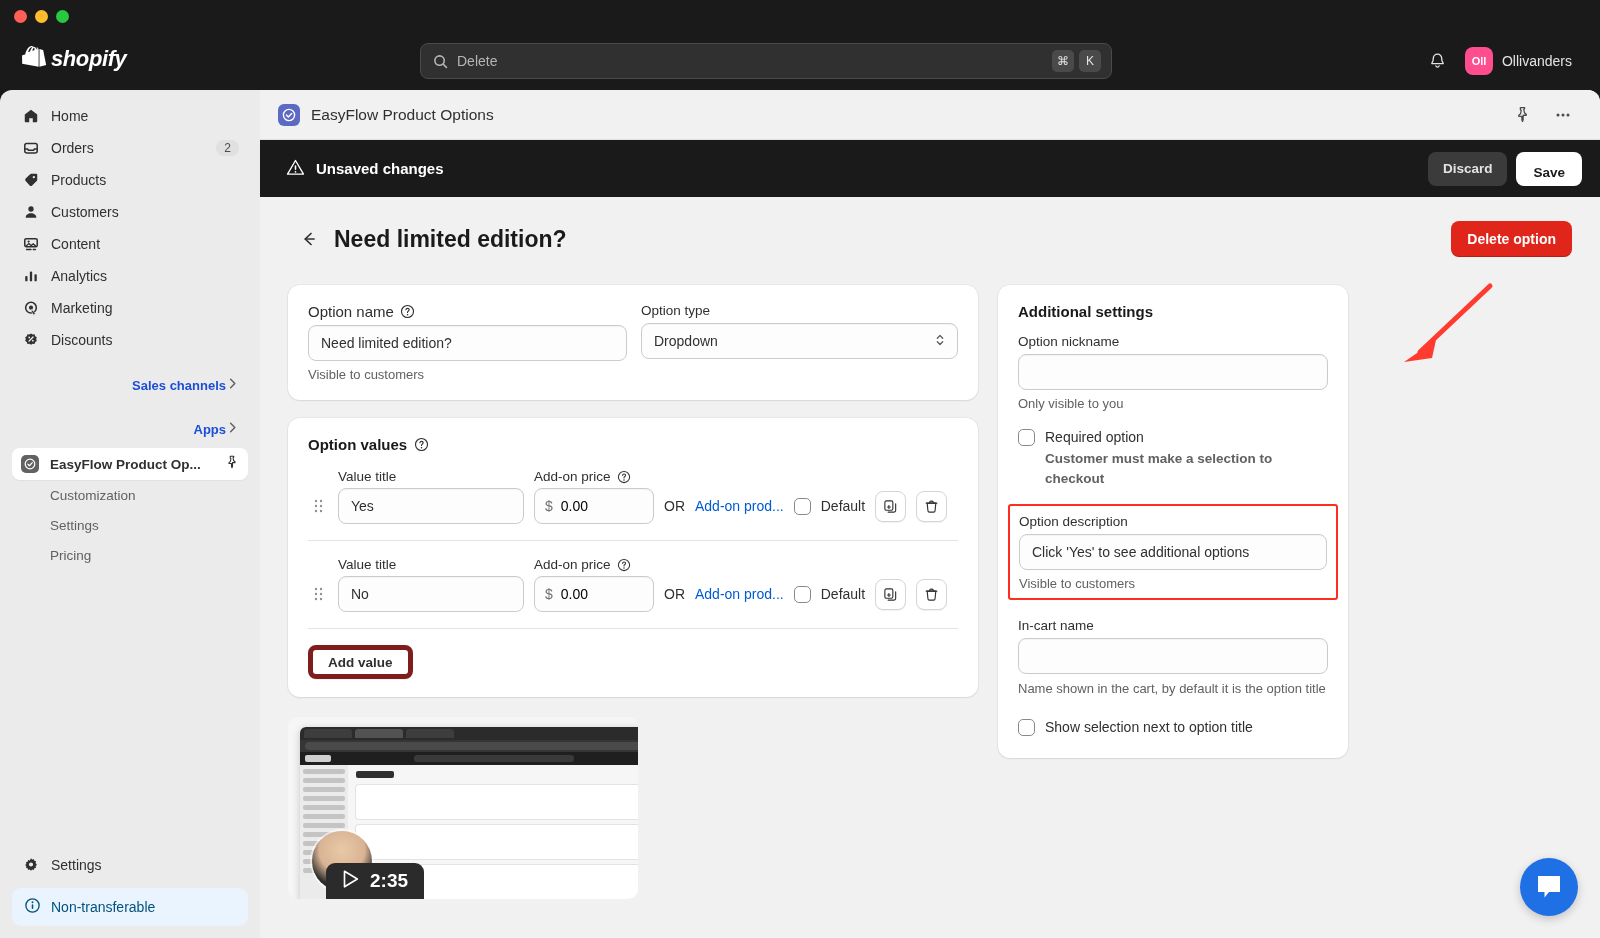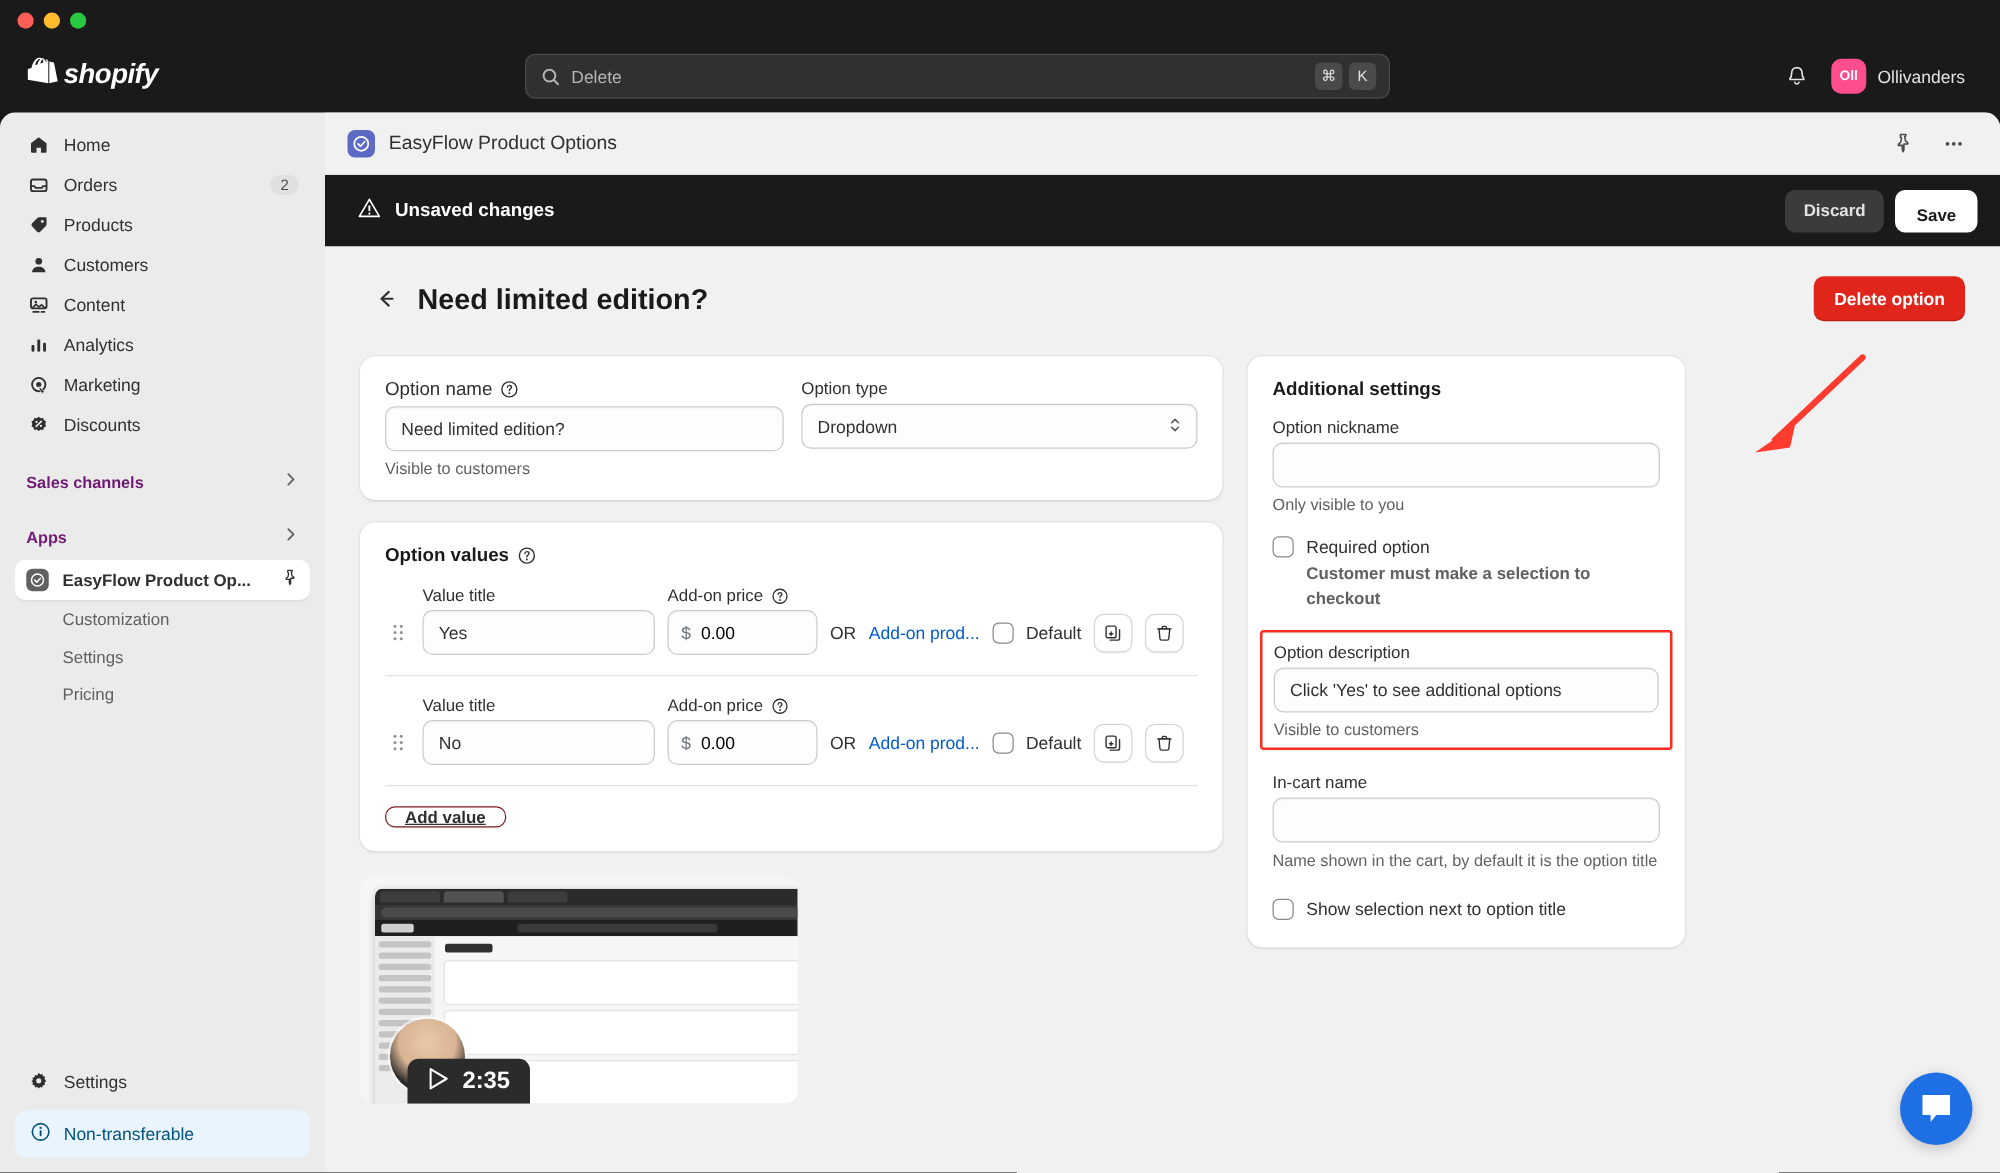--- a/index.html
+++ b/index.html
@@ -94,22 +94,23 @@
   }
   .nav-item .ico { width: 19px; display: flex; justify-content: center; }
   .nav-item .lbl { flex: 1; }
   .badge {
     background: #e0e0e0; color: #4a4a4a; font-size: 12px;
     border-radius: 8px; padding: 1px 8px;
   }
   .nav-group {
     display: flex; align-items: center; height: 30px;
     padding: 0 9px; margin-top: 14px;
-    color: #701a75; font-size: 13px; font-weight: 600;
+    color: #1d4ed8; font-size: 13px; font-weight: 600;
     cursor: pointer;
+    text-align: right;
   }
   .nav-group .lbl { flex: 1; }
   .app-item {
     display: flex; align-items: center; gap: 11px;
     height: 32px; padding: 0 9px; border-radius: 8px;
     background: #fff; cursor: pointer;
     box-shadow: 0 1px 1px rgba(0,0,0,.05);
     margin-top: 4px;
   }
   .app-item .lbl {
@@ -294,26 +295,25 @@
   .icon-btn {
     width: 31px; height: 31px; border: 1px solid #d5d5d5;
     border-radius: 8px; background: #fff; display: flex;
     align-items: center; justify-content: center; cursor: pointer;
     box-shadow: 0 1px 0 rgba(0,0,0,.05);
   }
   .row-divider {
     height: 1px; background: #e3e3e3; margin: 16px 0;
   }
   .btn-secondary {
-    background: #fff; border: 1px solid #7f1d1d;
-    border-radius: 8px; height: 17px; padding: 0 15px;
+    background: #fff; border: 5px solid #7f1d1d;
+    border-radius: 8px; height: 34px; padding: 0 15px;
     font-size: 13.5px; font-weight: 600; color: #303030;
     cursor: pointer; font-family: inherit;
     box-shadow: 0 1px 0 rgba(0,0,0,.05);
-    text-decoration: underline;
   }
 
   
   .r-block { margin-top: 14px; }
   .checkrow { display: flex; gap: 10px; align-items: flex-start; }
   .checkrow .ctxt { font-size: 14px; color: #303030; }
   .check-sub {
     font-size: 13.5px; color: #616161; margin-left: 27px;
     margin-top: 3px; line-height: 1.45; font-weight: bold;
   }

